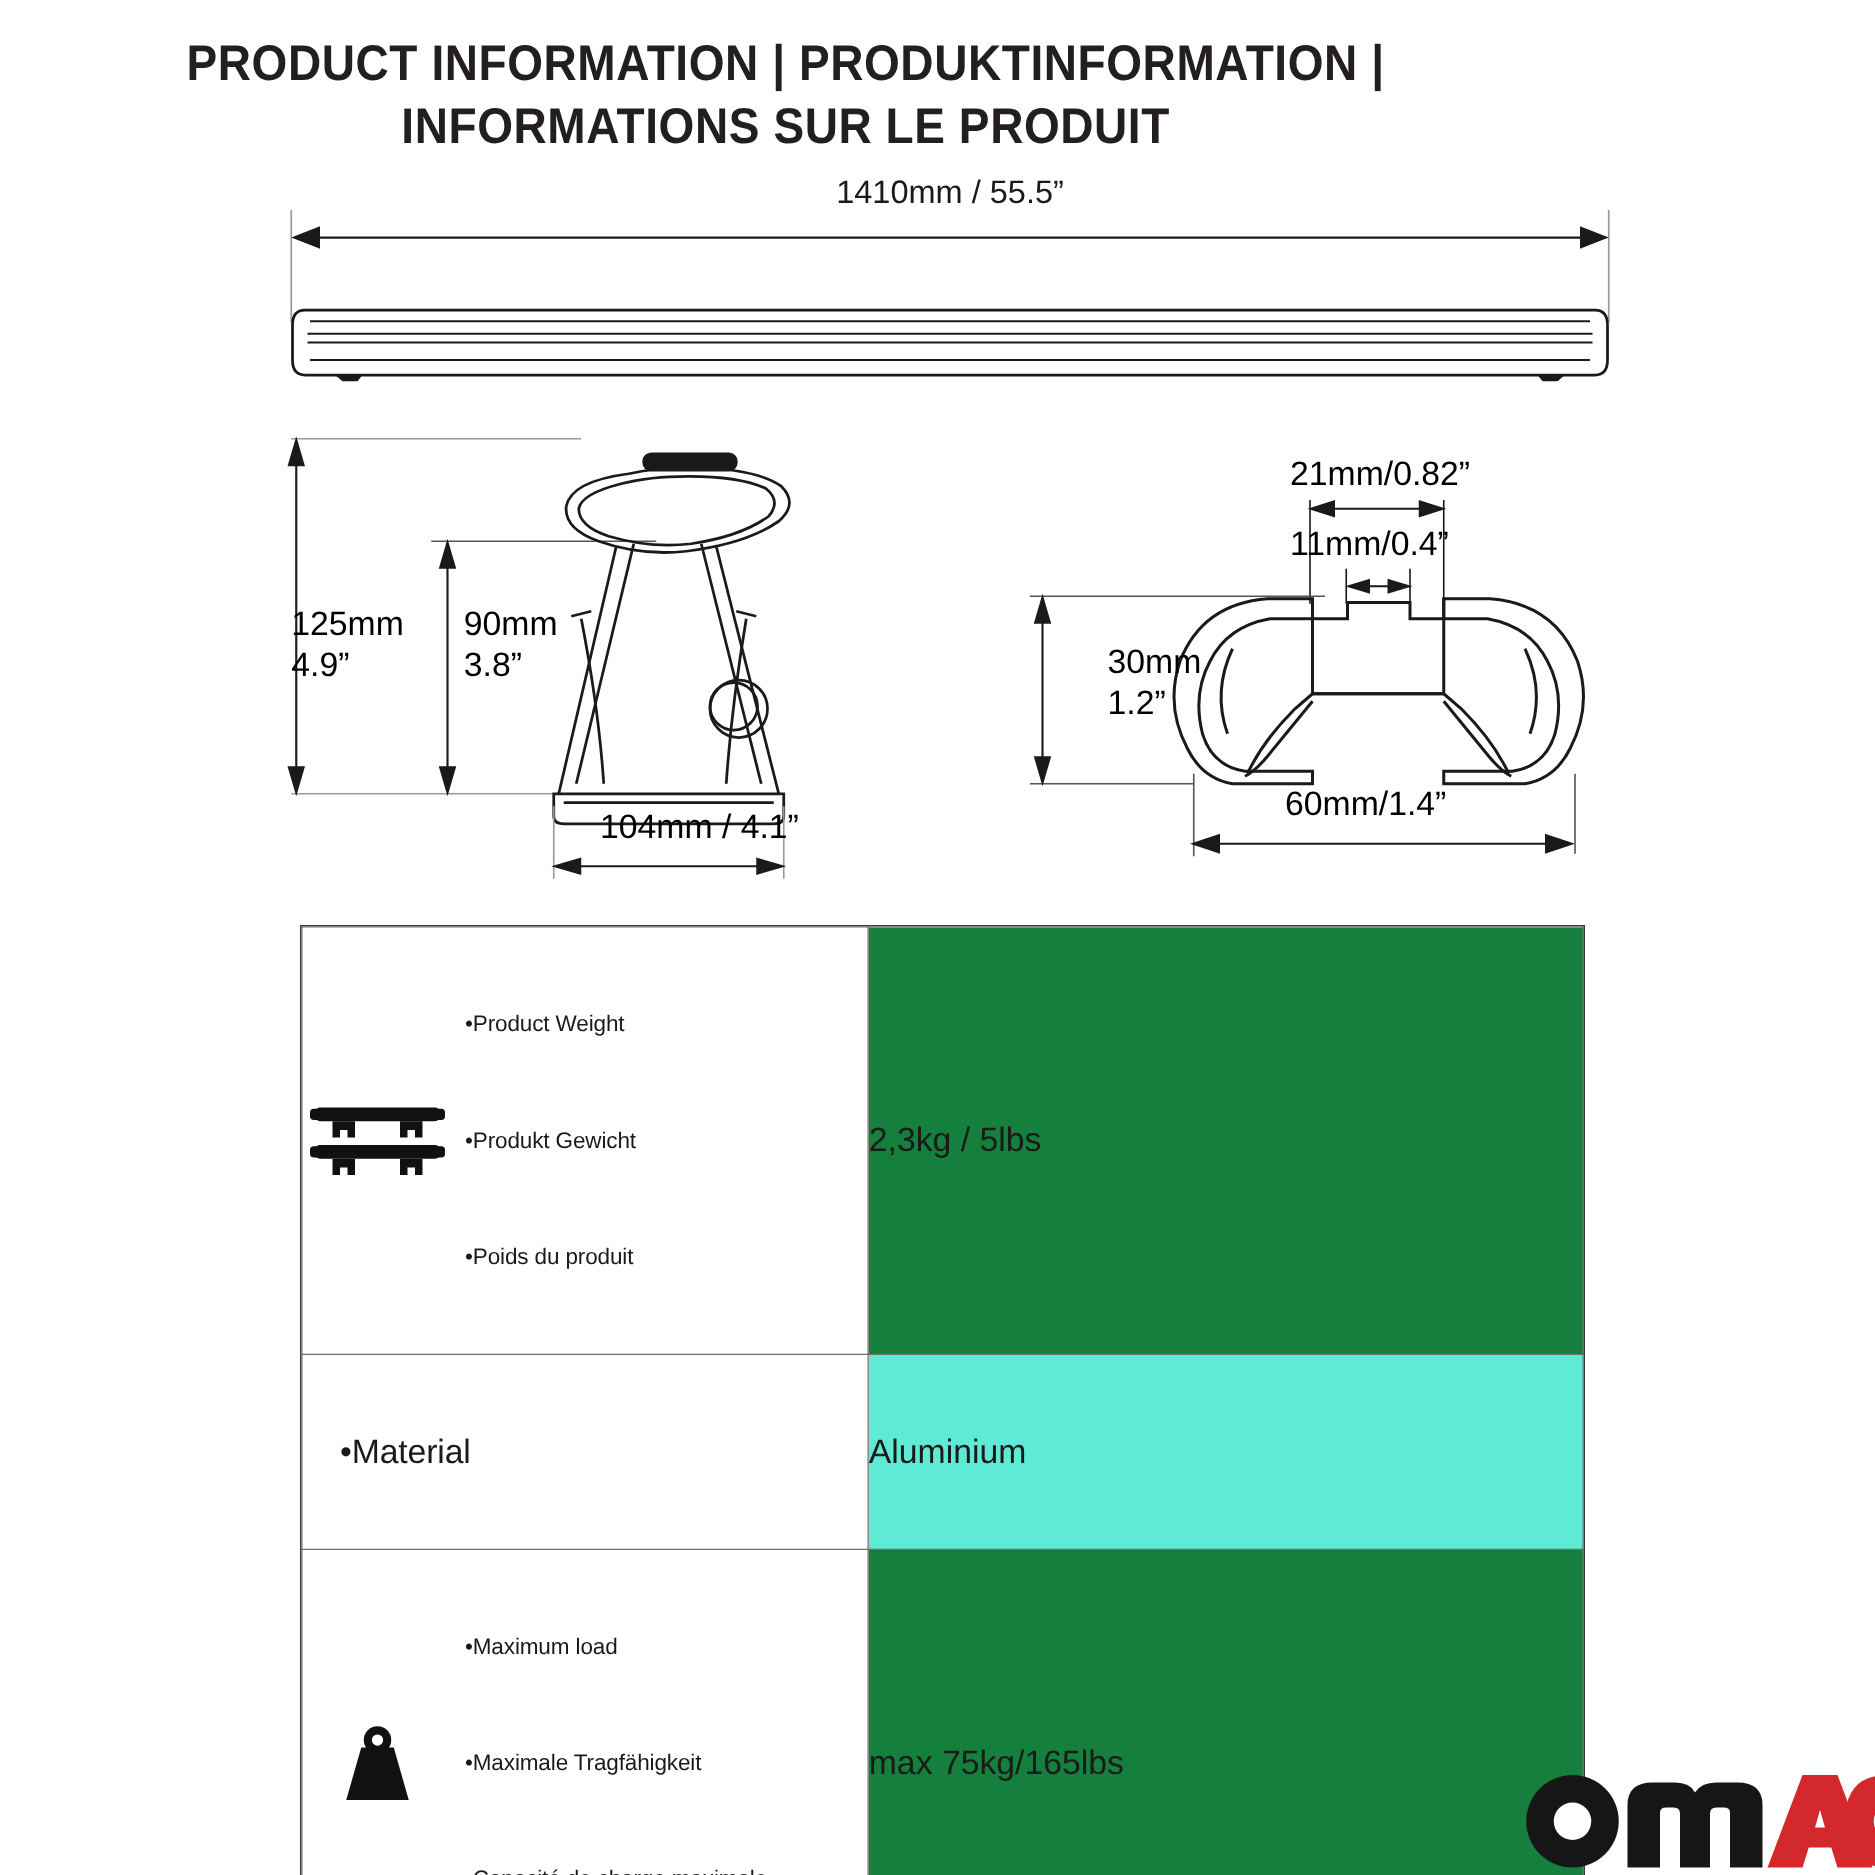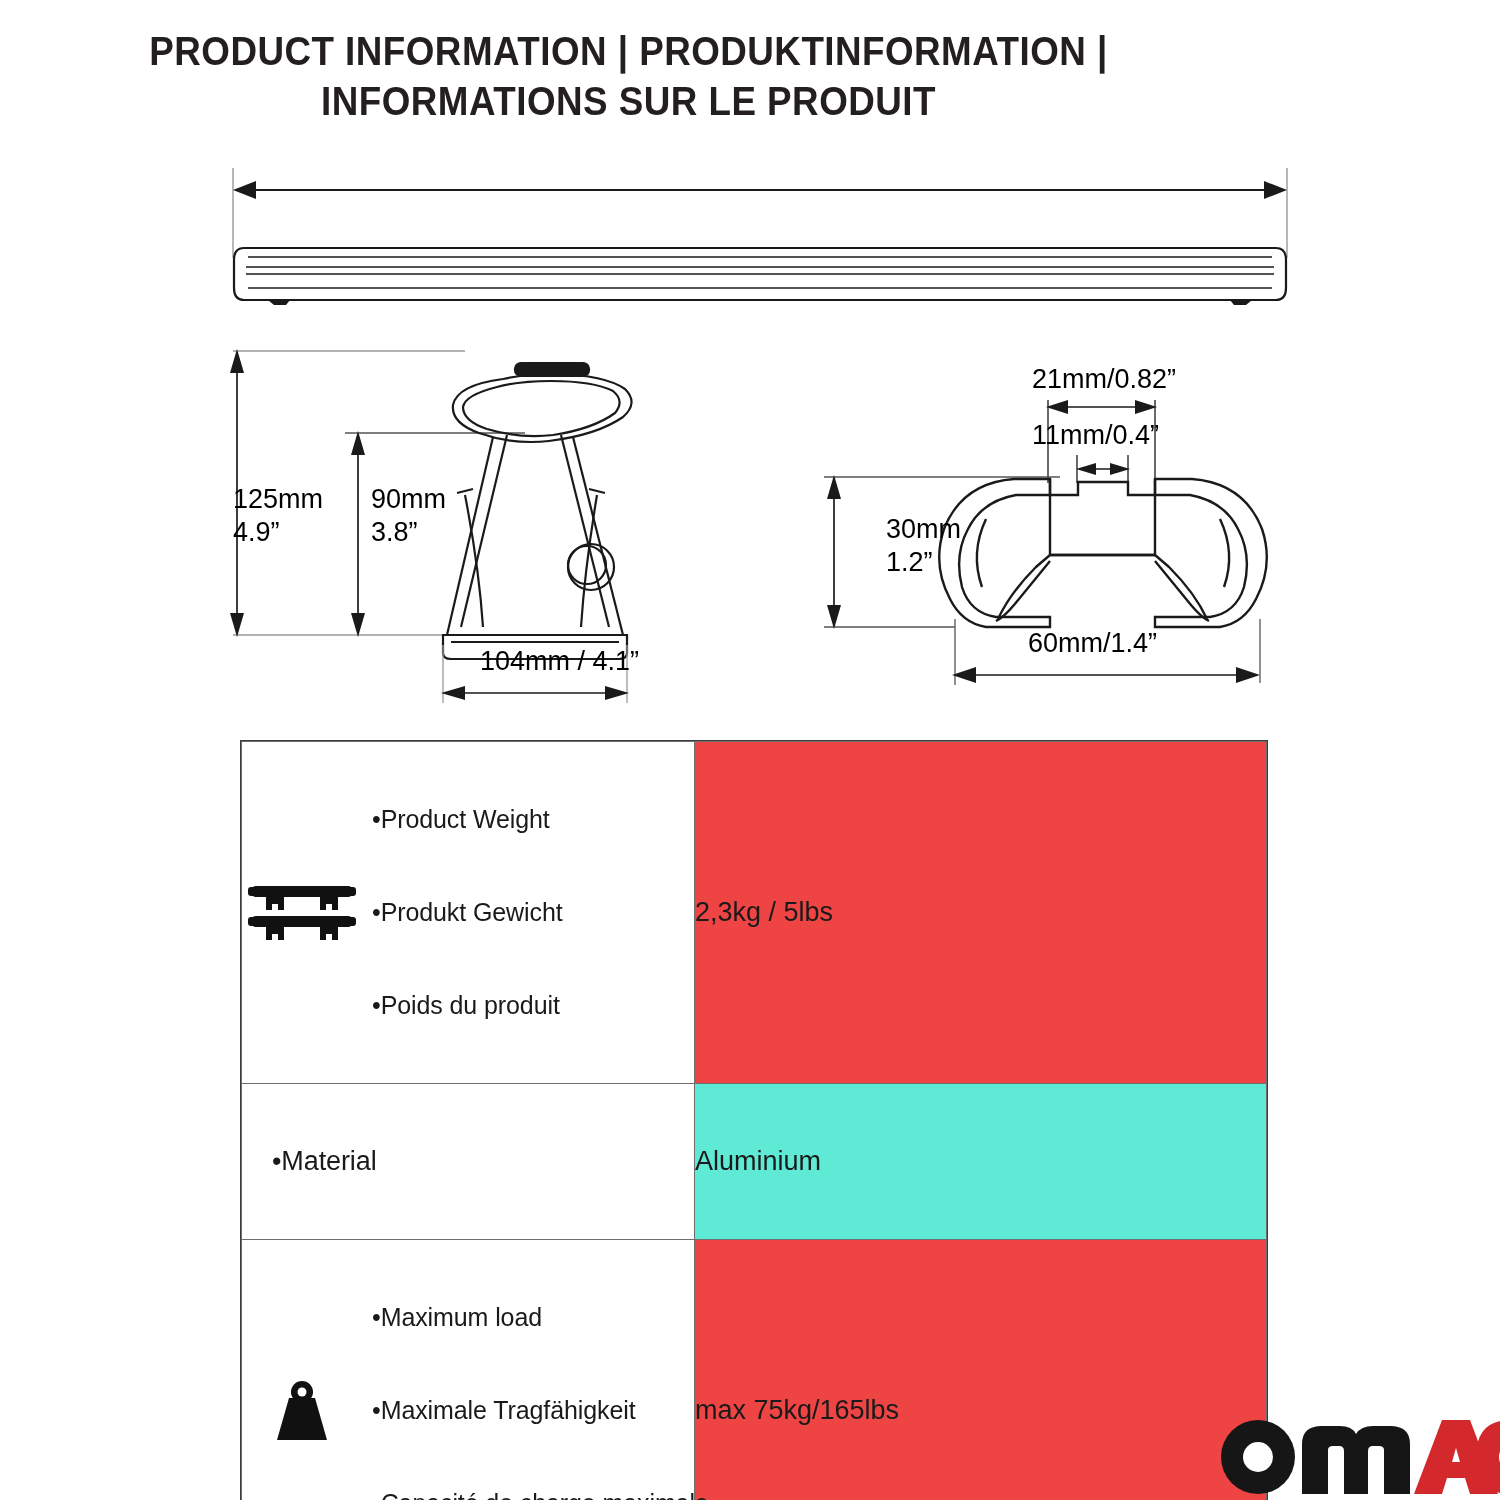--- a/index.html
+++ b/index.html
@@ -93,42 +93,42 @@
     border: 1.2px solid #6e6e6e;
     padding: 0;
     vertical-align: middle;
   }
   .cell-label {
     width: 452px;
     padding: 6px 4px 6px 10px;
     background: #ffffff;
   }
   .cell-value {
-    background: #ef4444;
+    background: #15803d;
     padding: 8px 0 8px 28px;
     font-size: 27px;
     color: #1a1a1a;
     white-space: pre;
   }
   .cell-value.white { background: #5eead4; }
 
   .lbl-flex {
     display: flex;
     align-items: center;
     gap: 10px;
   }
   .icon-box {
     width: 120px;
     min-width: 120px;
     display: flex;
     align-items: center;
     justify-content: center;
   }
   .lbl-lines {
-    font-size: 25px;
+    font-size: 18px;
     line-height: 31px;
     color: #1a1a1a;
     letter-spacing: -0.1px;
     white-space: pre;
   }
   .lbl-lines div { white-space: pre; }
 
   
   .logo {
     position: absolute;
@@ -142,20 +142,21 @@
 </style>
 </head>
 <body>
 
 <div class="title-block">
   <div class="title-line">PRODUCT INFORMATION | PRODUKTINFORMATION |</div>
   <div class="title-line">INFORMATIONS SUR LE PRODUIT</div>
 </div>
 
 <div class="top-bar-section">
+  <div class="top-dim-text dim-label">1410mm / 55.5”</div>
 
   <svg width="1060" height="180" viewBox="0 0 1060 180">
 
     <line x1="3" y1="30" x2="3" y2="120" stroke="#9a9a9a" stroke-width="1.4"></line>
     <line x1="1057" y1="30" x2="1057" y2="120" stroke="#9a9a9a" stroke-width="1.4"></line>
 
     <line x1="10" y1="52" x2="1050" y2="52" stroke="#1a1a1a" stroke-width="1.8"></line>
     <polygon points="3,52 26,43 26,61" fill="#1a1a1a"></polygon>
     <polygon points="1057,52 1034,43 1034,61" fill="#1a1a1a"></polygon>
 

